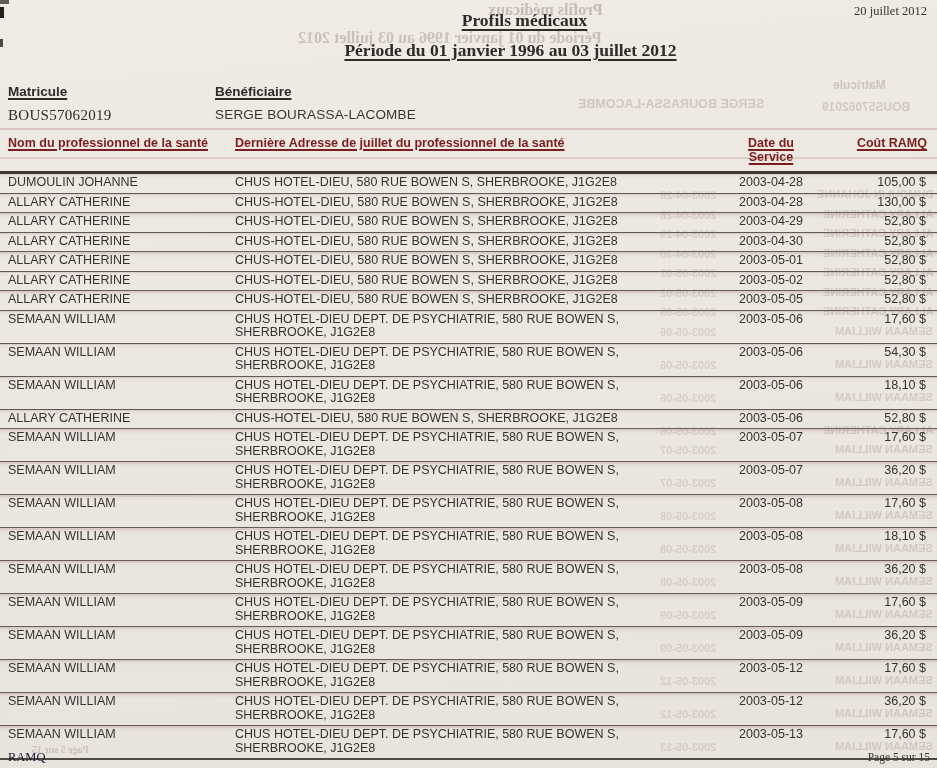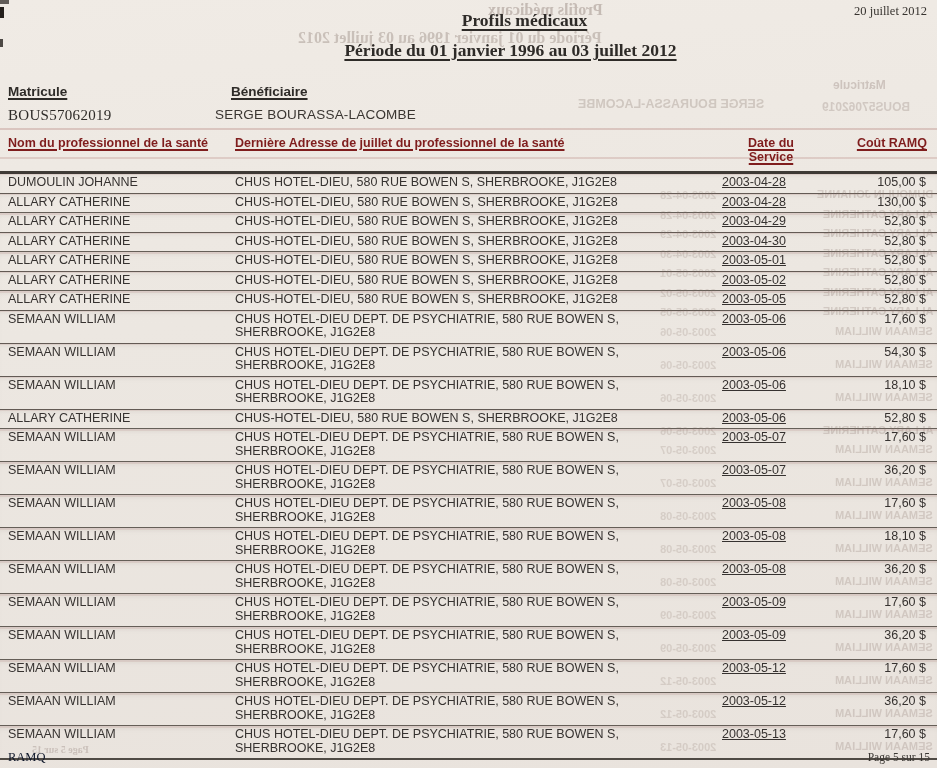--- a/index.html
+++ b/index.html
@@ -37,21 +37,21 @@
     text-decoration: underline; text-decoration-thickness: 2px; text-underline-offset: 3px;
   }
 
   
   .patient-label {
     position: absolute; top: 84px;
     font-weight: bold; font-size: 13.5px;
     text-decoration: underline; text-decoration-thickness: 1.6px; text-underline-offset: 2px;
   }
   .lbl-matricule { left: 8px; }
-  .lbl-beneficiaire { left: 215px; margin-left: 16px; }
+  .lbl-beneficiaire { left: 215px; }
   .val-matricule {
     position: absolute; top: 107px; left: 8px;
     font-family: "Liberation Serif", "DejaVu Serif", serif;
     font-size: 15px; letter-spacing: 0.3px;
   }
   .val-beneficiaire {
     position: absolute; top: 107px; left: 215px;
     font-size: 13.5px; letter-spacing: 0.2px; color: #3a3632;
   }
 
@@ -90,21 +90,21 @@
   th.h-date .hdr-u { display: inline-block; }
   th.h-cost { text-align: right; padding-right: 10px; }
 
   tbody td { vertical-align: top; padding: 2px 0 3px 0; line-height: 13.5px; }
   tbody tr {
     border-top: 1.6px solid rgba(78, 70, 64, 0.85);
   }
   tbody tr:first-child { border-top: none; }
   tbody td.c-name { padding-left: 8px; white-space: nowrap; overflow: hidden; }
   tbody td.c-addr { padding-right: 14px; }
-  tbody td.c-date { position: relative; text-decoration: underline; }
+  tbody td.c-date { text-align: center; position: relative; }
   tbody td.c-cost { text-align: right; padding-right: 11px; position: relative; }
 
   
   tbody tr { box-shadow: inset 0 2px 0 rgba(197,157,151,0.22), inset 0 5px 6px -5px rgba(120,108,100,0.25); margin-top: 40px; }
 
   
   .footer-left {
     position: absolute; left: 8px; bottom: 3px;
     font-family: "Liberation Serif", "DejaVu Serif", serif; font-size: 12.5px; color: #0f172a;
   }

